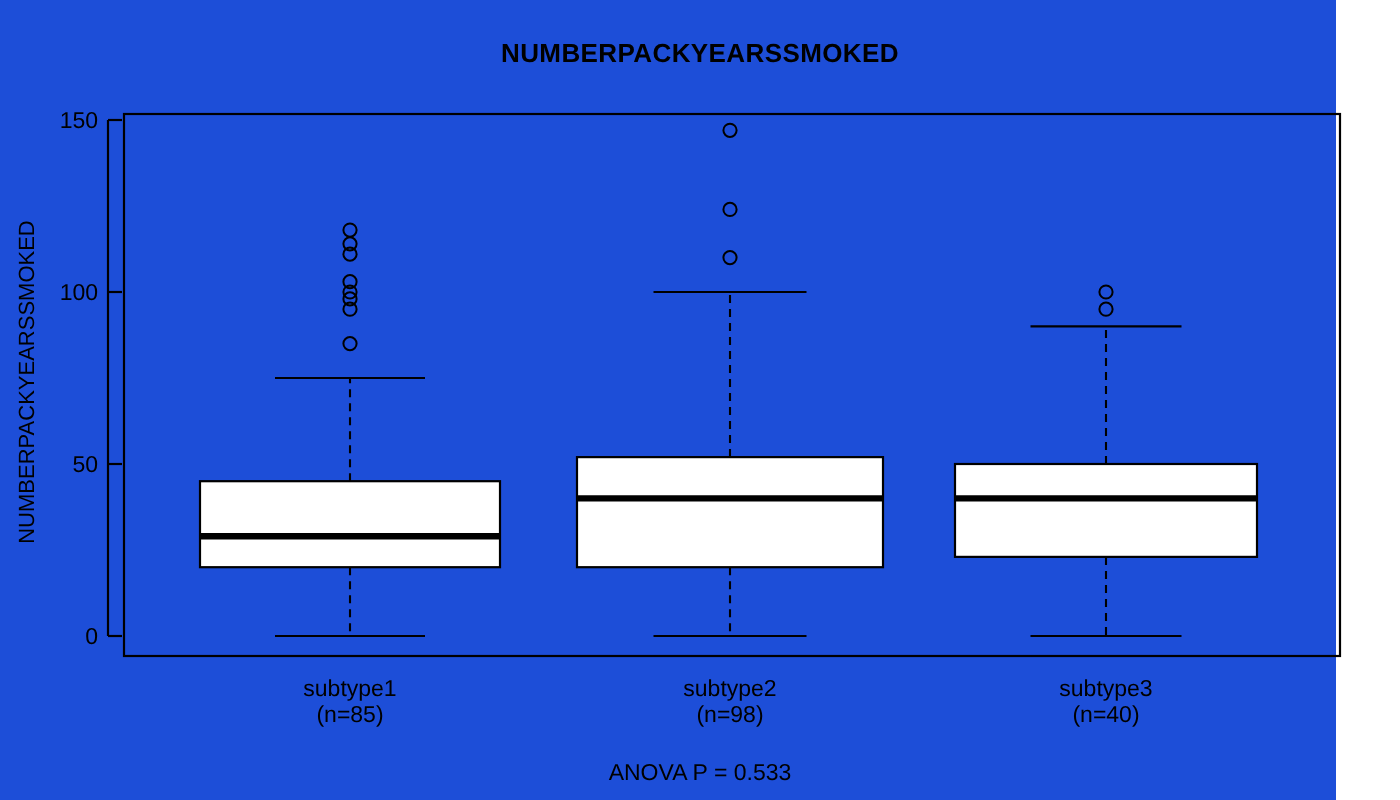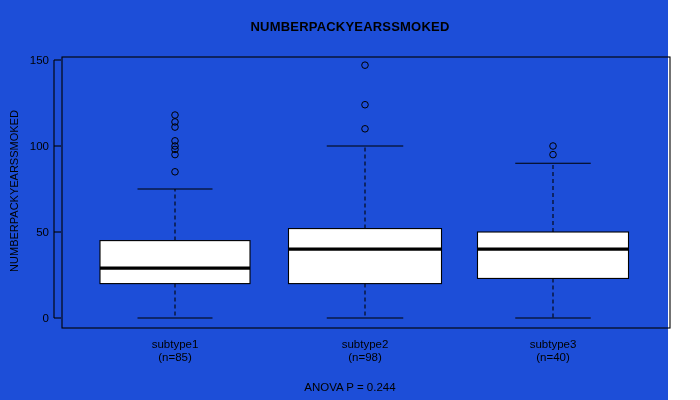--- a/index.html
+++ b/index.html
@@ -165,15 +165,15 @@
     <g id="x-axis-group">
         <text x="175" y="348" class="cat-label" text-anchor="middle">subtype1</text>
         <text x="175" y="361" class="cat-label" text-anchor="middle">(n=85)</text>
         <text x="365" y="348" class="cat-label" text-anchor="middle">subtype2</text>
         <text x="365" y="361" class="cat-label" text-anchor="middle">(n=98)</text>
         <text x="553" y="348" class="cat-label" text-anchor="middle">subtype3</text>
         <text x="553" y="361" class="cat-label" text-anchor="middle">(n=40)</text>
       </g>
   </svg>
 
-  <div id="x-caption">ANOVA P = 0.244</div>
+  <div id="x-caption">ANOVA P = 0.533</div>
 
 </div>
 
 </body></html>

